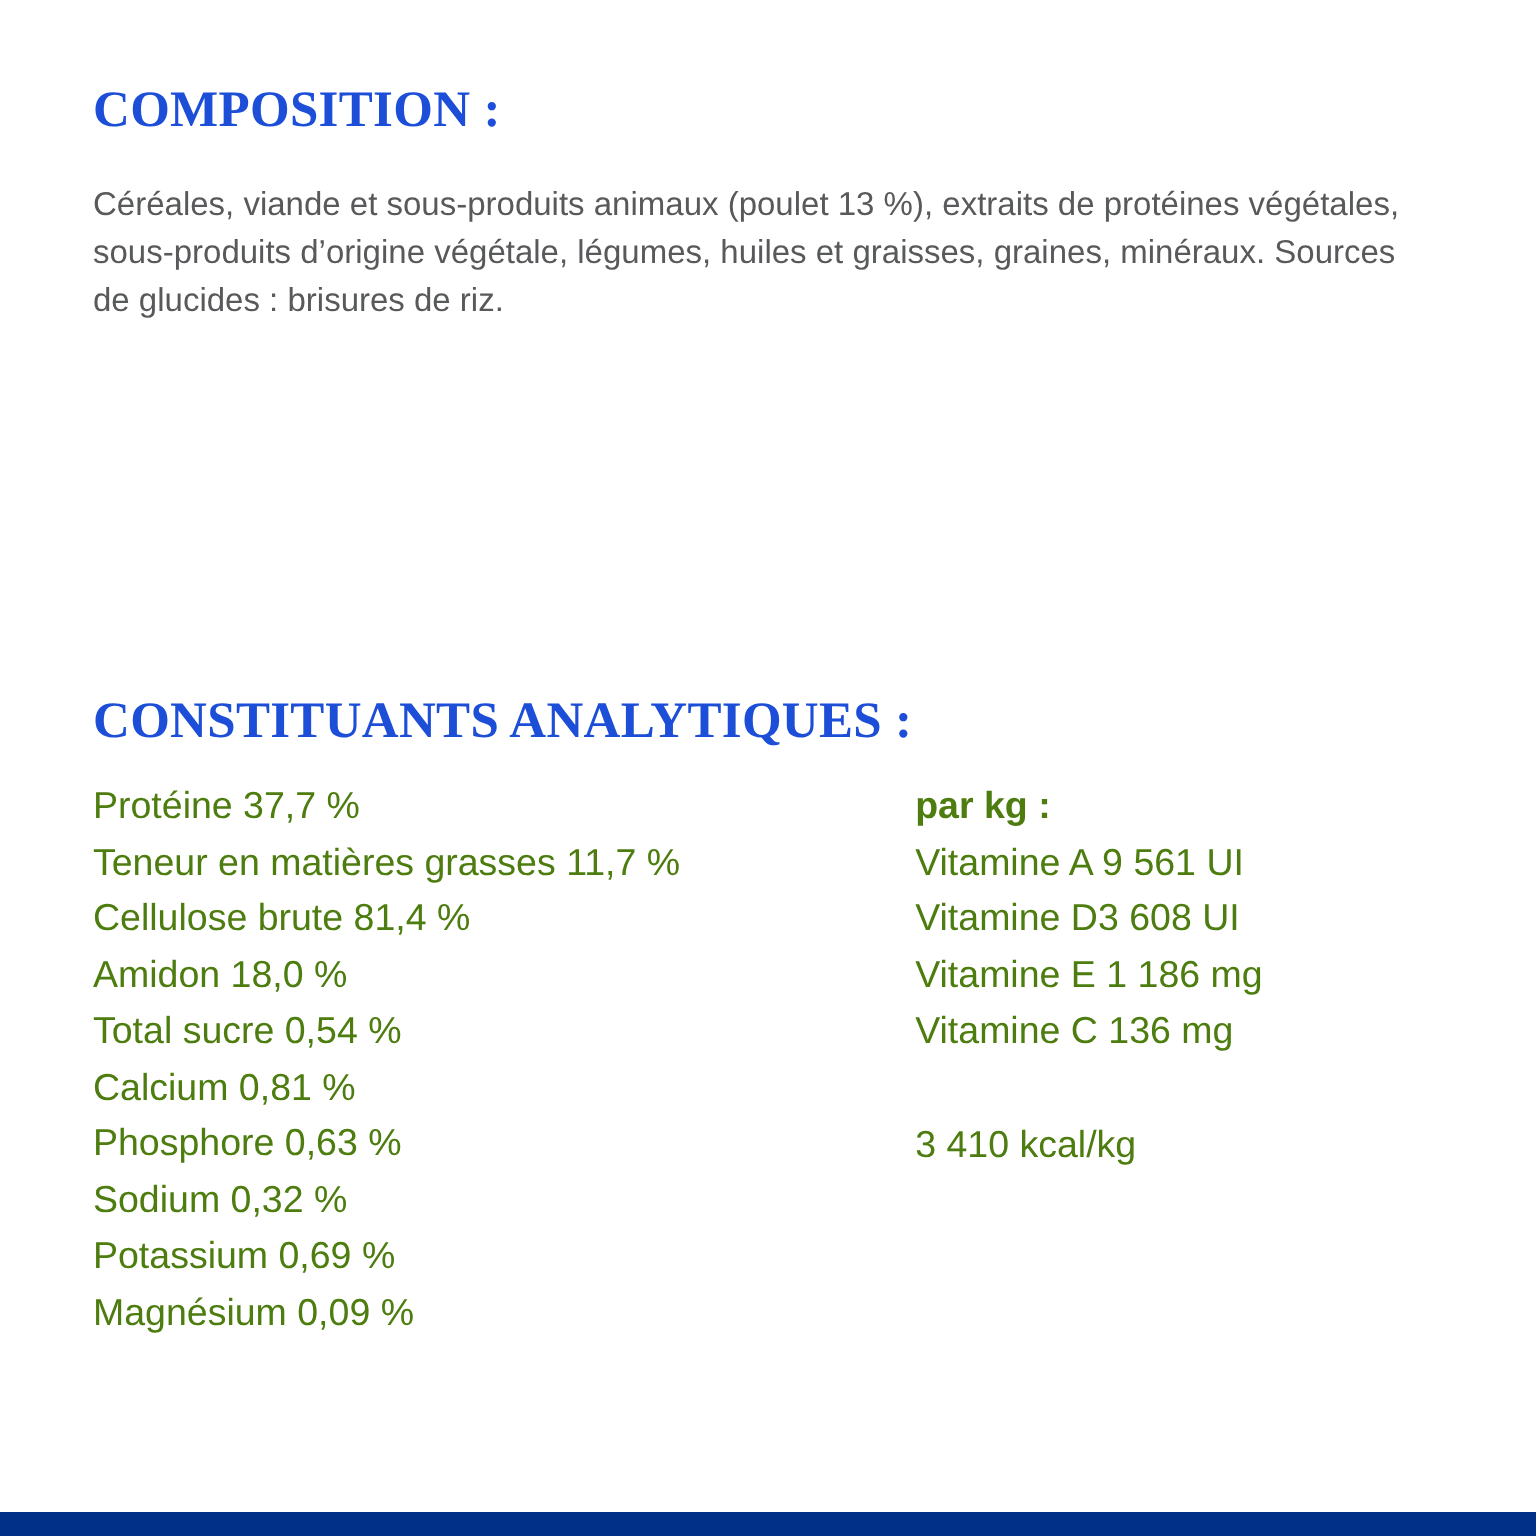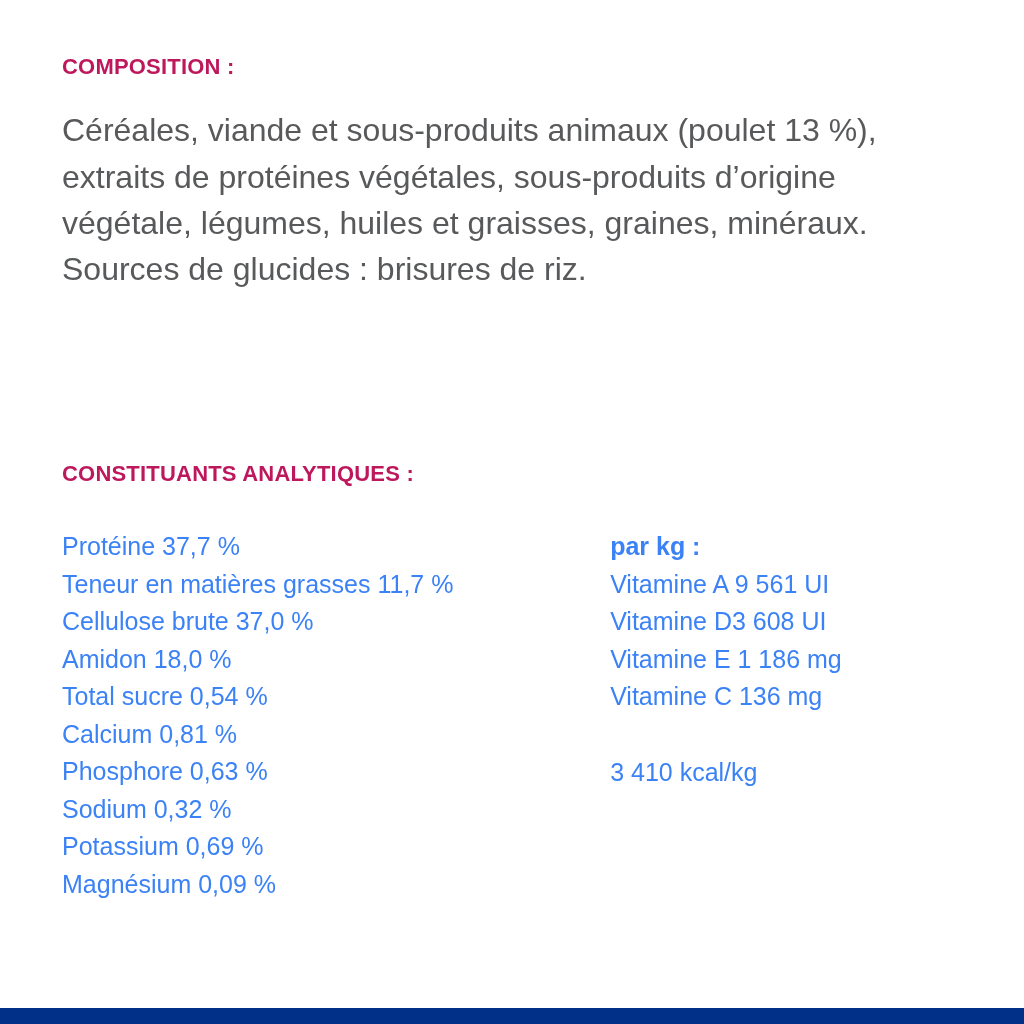--- a/index.html
+++ b/index.html
@@ -13,28 +13,29 @@
     font-family: "Liberation Sans", sans-serif;
     color: #58595b;
     position: relative;
     overflow: hidden;
   }
   .page {
     position: absolute;
     inset: 0;
   }
   .section-title {
-    font-size: 22px;
+    font-size: 34px;
     font-weight: bold;
-    color: #be185d;
+    color: #1d4ed8;
     letter-spacing: 0.2px;
     line-height: 1.1;
+    font-family: Liberation Serif, serif;
   }
   .body-text {
-    font-size: 32px;
+    font-size: 22px;
     line-height: 1.45;
     color: #58595b;
     margin-top: 28px;
   }
   #composition-block {
     position: absolute;
     left: 62px;
     top: 55px;
     width: 900px;
   }
@@ -44,38 +45,38 @@
   #composition-text {
     width: 890px;
   }
   #analytical-block {
     position: absolute;
     left: 62px;
     top: 462px;
     width: 910px;
   }
   #analytical-title {
-    margin-bottom: 42px;
+    margin-bottom: 20px;
   }
   .columns {
     display: flex;
     flex-direction: row;
     align-items: flex-start;
   }
   .col-left {
     width: 540px;
   }
   .col-right {
     width: 370px;
     margin-left: 20px;
   }
   .line {
     font-size: 25px;
     line-height: 1.5;
-    color: #3b82f6;
+    color: #4d7c0f;
     white-space: nowrap;
   }
   .line.bold {
     font-weight: bold;
   }
   .spacer {
     height: 38px;
   }
   .footer-bar {
     position: absolute;
@@ -97,21 +98,21 @@
   </div>
 
   <div id="analytical-block">
     <div class="section-title" id="analytical-title">CONSTITUANTS ANALYTIQUES :</div>
 
     <div class="columns">
 
       <div class="col-left">
         <div class="line">Protéine 37,7 %</div>
         <div class="line">Teneur en matières grasses 11,7 %</div>
-        <div class="line">Cellulose brute 37,0 %</div>
+        <div class="line">Cellulose brute 81,4 %</div>
         <div class="line">Amidon 18,0 %</div>
         <div class="line">Total sucre 0,54 %</div>
         <div class="line">Calcium 0,81 %</div>
         <div class="line">Phosphore 0,63 %</div>
         <div class="line">Sodium 0,32 %</div>
         <div class="line">Potassium 0,69 %</div>
         <div class="line">Magnésium 0,09 %</div>
       </div>
 
       <div class="col-right">

